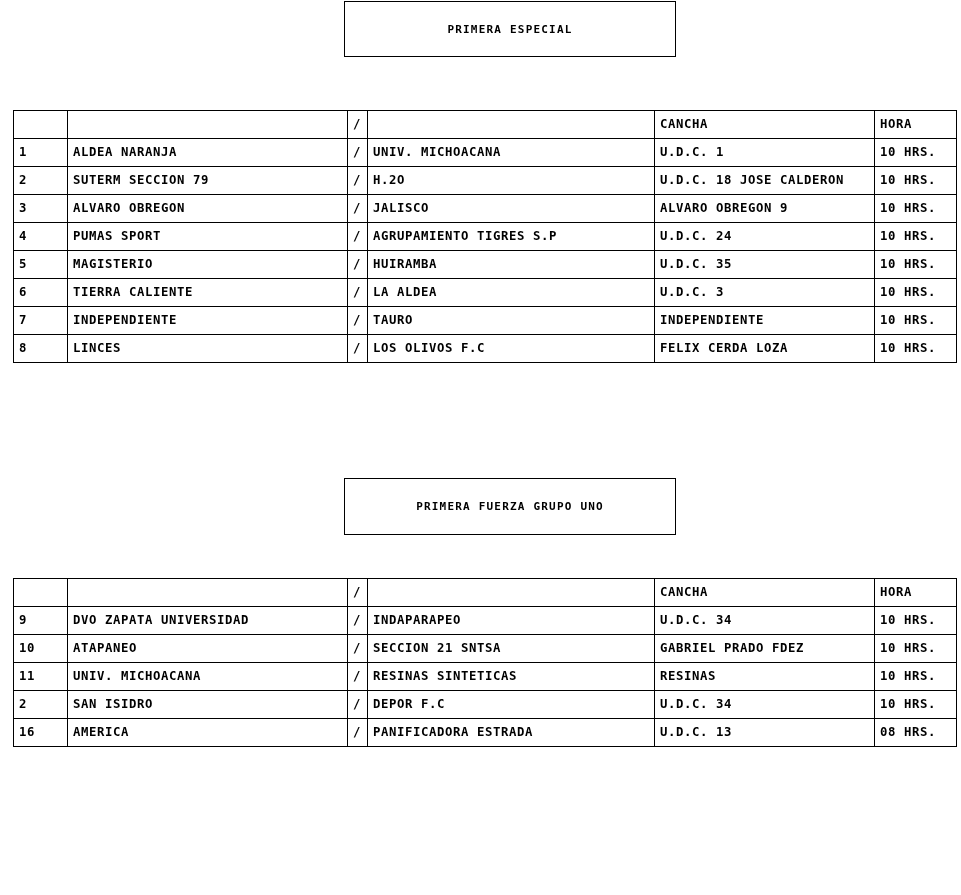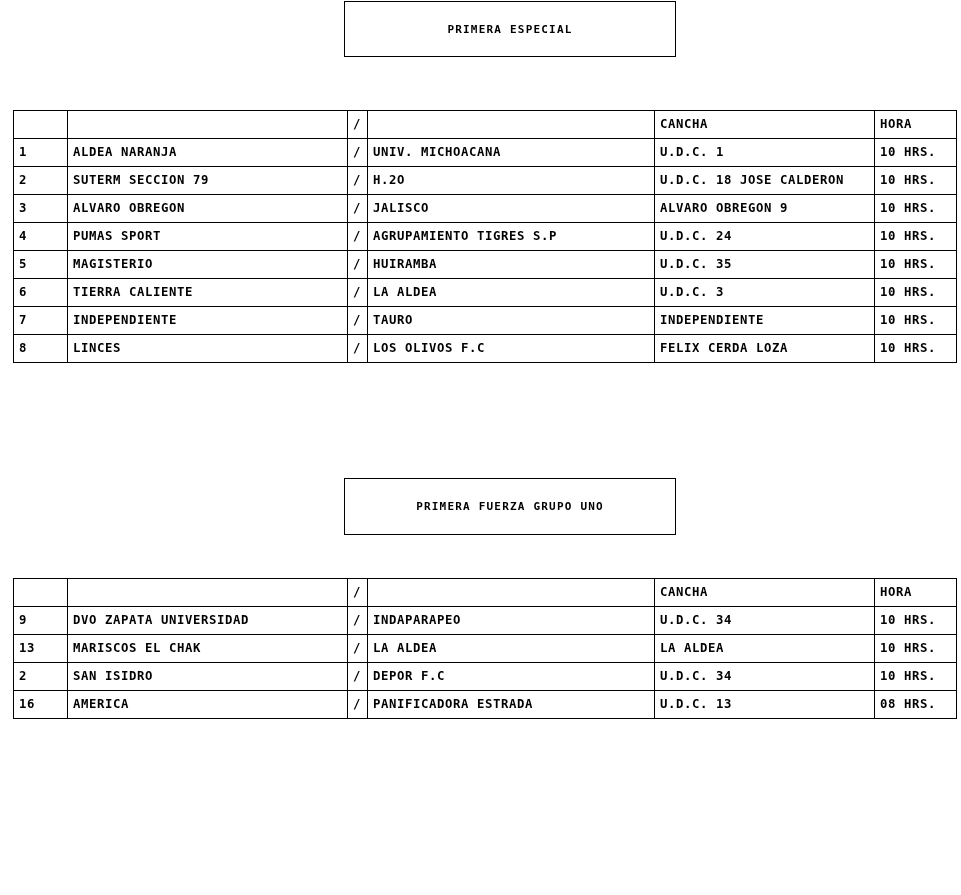--- a/index.html
+++ b/index.html
@@ -178,25 +178,33 @@
         </tr>
         <tr>
           <td>9</td>
           <td>DVO ZAPATA UNIVERSIDAD</td>
           <td>/</td>
           <td>INDAPARAPEO</td>
           <td>U.D.C. 34</td>
           <td>10 HRS.</td>
         </tr>
         <tr>
-          <td>13</td>
-          <td>MARISCOS EL CHAK</td>
-          <td>/</td>
-          <td>LA ALDEA</td>
-          <td>LA ALDEA</td>
+          <td>10</td>
+          <td>ATAPANEO</td>
+          <td>/</td>
+          <td>SECCION 21 SNTSA</td>
+          <td>GABRIEL PRADO FDEZ</td>
+          <td>10 HRS.</td>
+        </tr>
+        <tr>
+          <td>11</td>
+          <td>UNIV. MICHOACANA</td>
+          <td>/</td>
+          <td>RESINAS SINTETICAS</td>
+          <td>RESINAS</td>
           <td>10 HRS.</td>
         </tr>
         <tr>
           <td>2</td>
           <td>SAN ISIDRO</td>
           <td>/</td>
           <td>DEPOR F.C</td>
           <td>U.D.C. 34</td>
           <td>10 HRS.</td>
         </tr>

